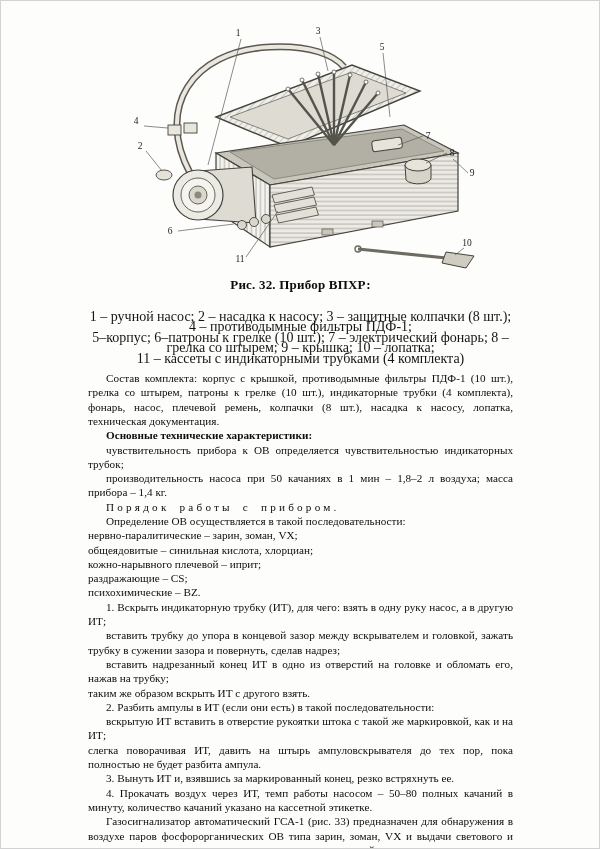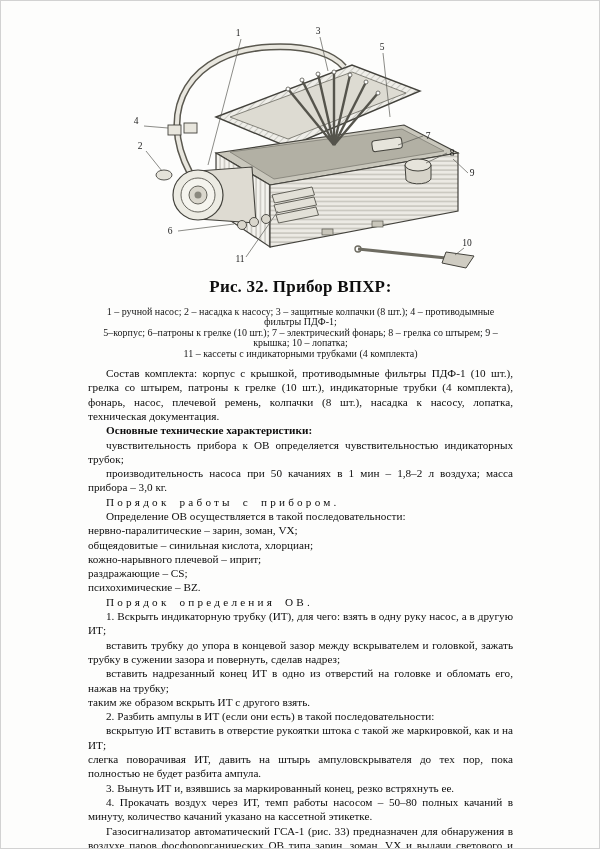--- a/index.html
+++ b/index.html
@@ -6,22 +6,22 @@
   html,body { background:#e9e9e9; }
   body { width:600px; height:849px; font-family:"Liberation Serif","DejaVu Serif",serif; color:#0d0d0d; }
   .page {
     width:600px; height:849px; background:#fdfdfc;
     border:1px solid #d2d2d2;
     padding:24px 86px 18px 87px;
     overflow:hidden;
   }
   .figure { text-align:center; padding-left:10px; }
   .figure svg { display:inline-block; }
-  .caption { text-align:center; font-size:17px; font-weight:bold; margin-top:4px; letter-spacing:0.2px; }
-  .legend { text-align:center; font-size:10px; line-height:10.4px; margin-top:10px; color:#141414; }
+  .caption { text-align:center; font-size:13px; font-weight:bold; margin-top:4px; letter-spacing:0.2px; }
+  .legend { text-align:center; font-size:14px; line-height:10.4px; margin-top:19px; color:#141414; }
   .body-text { margin-top:7px; font-size:11.2px; line-height:14.3px; text-align:justify; }
   .body-text p { text-align:justify; }
   p.ind { text-indent:18px; }
   p.bold { font-weight:bold; }
   p.sp { letter-spacing:3.2px; word-spacing:4px; }
   b.lead { font-weight:normal; }
   .callout { font-size:9.5px; fill:#1c1c1c; font-family:"Liberation Serif",serif; }
   .leader { stroke:#5a5a55; stroke-width:0.7; }
 </style>
 </head>
@@ -161,29 +161,28 @@
   <div class="legend">
     <div>1 – ручной насос; 2 – насадка к насосу; 3 – защитные колпачки (8 шт.); 4 – противодымные фильтры ПДФ-1;</div>
     <div>5–корпус; 6–патроны к грелке (10 шт.); 7 – электрический фонарь; 8 – грелка со штырем; 9 – крышка; 10 – лопатка;</div>
     <div>11 – кассеты с индикаторными трубками (4 комплекта)</div>
   </div>
 
   <div class="body-text">
     <p class="ind">Состав комплекта: корпус с крышкой, противодымные фильтры ПДФ-1 (10 шт.), грелка со штырем, патроны к грелке (10 шт.), индикаторные трубки (4 комплекта), фонарь, насос, плечевой ремень, колпачки (8 шт.), насадка к насосу, лопатка, техническая документация.</p>
     <p class="ind bold">Основные технические характеристики:</p>
     <p class="ind">чувствительность прибора к ОВ определяется чувствительностью индикаторных трубок;</p>
-    <p class="ind">производительность насоса при 50 качаниях в 1 мин – 1,8–2 л воздуха; масса прибора – 3,0 кг.</p>
+    <p class="ind">производительность насоса при 50 качаниях в 1 мин – 1,8–2 л воздуха; масса прибора – 1,4 кг.</p>
     <p class="ind sp">Порядок работы с прибором.</p>
     <p class="ind">Определение ОВ осуществляется в такой последовательности:</p>
     <p>нервно-паралитические – зарин, зоман, VX;</p>
     <p>общеядовитые – синильная кислота, хлорциан;</p>
     <p>кожно-нарывного плечевой – иприт;</p>
     <p>раздражающие – CS;</p>
     <p>психохимические – BZ.</p>
-    <p class="ind sp">Порядок определения ОВ.</p>
     <p class="ind">1. Вскрыть индикаторную трубку (ИТ), для чего: взять в одну руку насос, а в другую ИТ;</p>
     <p class="ind">вставить трубку до упора в концевой зазор между вскрывателем и головкой, зажать трубку в сужении зазора и повернуть, сделав надрез;</p>
     <p class="ind">вставить надрезанный конец ИТ в одно из отверстий на головке и обломать его, нажав на трубку;</p>
     <p>таким же образом вскрыть ИТ с другого взять.</p>
     <p class="ind">2. Разбить ампулы в ИТ (если они есть) в такой последовательности:</p>
     <p class="ind">вскрытую ИТ вставить в отверстие рукоятки штока с такой же маркировкой, как и на ИТ;</p>
     <p>слегка поворачивая ИТ, давить на штырь ампуловскрывателя до тех пор, пока полностью не будет разбита ампула.</p>
     <p class="ind">3. Вынуть ИТ и, взявшись за маркированный конец, резко встряхнуть ее.</p>
     <p class="ind">4. Прокачать воздух через ИТ, темп работы насосом – 50–80 полных качаний в минуту, количество качаний указано на кассетной этикетке.</p>
     <p class="ind"><b class="lead">Газосигнализатор автоматический ГСА-1</b><span> (рис. 33) предназначен для обнаружения в воздухе паров фосфорорганических ОВ типа зарин, зоман, VX и выдачи светового и звукового сигналов оповещения, а также приведения в действие внешнего сигнального устройства.</span></p>

